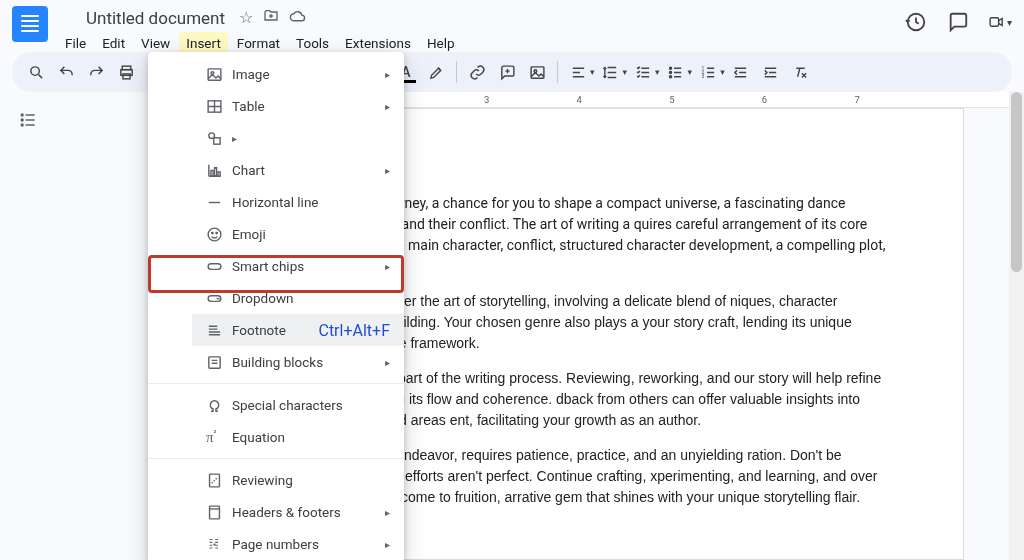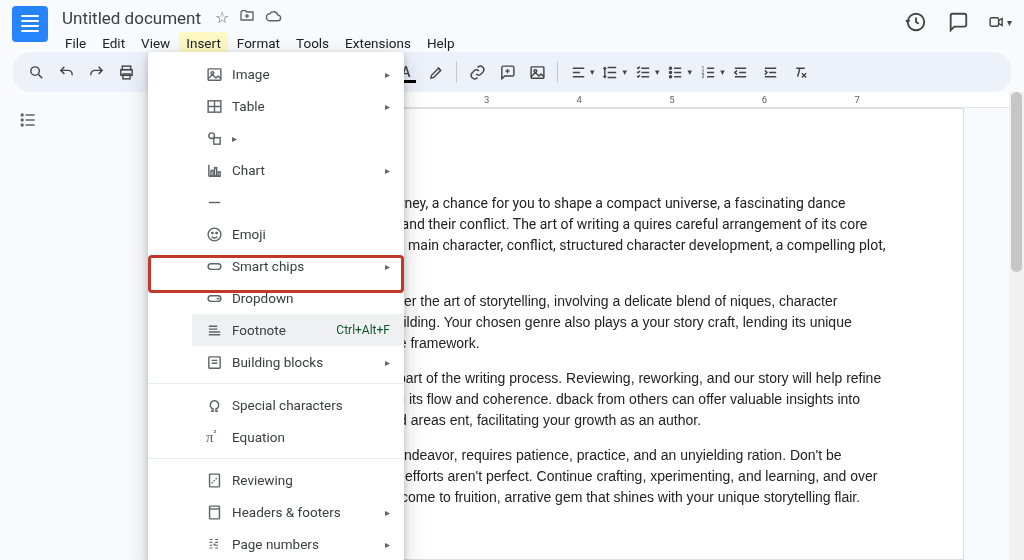--- a/index.html
+++ b/index.html
@@ -4,21 +4,21 @@
 <style>
   * { box-sizing: border-box; margin: 0; padding: 0; font-family: "Google Sans", Roboto, Arial, sans-serif; }
   html, body { width: 1024px; height: 560px; overflow: hidden; background: #f8fafd; }
 
   
   .header { display: flex; align-items: flex-start; padding: 6px 12px 0 12px; height: 52px; }
   .doc-logo { width: 36px; height: 36px; background: #2684fc; border-radius: 4px; position: relative; margin-right: 10px; flex-shrink:0;}
   .doc-logo::before { content:""; position:absolute; left:9px; top:9px; width:18px; height:2px; background:#fff; border-radius:1px; box-shadow: 0 5px 0 #fff, 0 10px 0 #fff, 0 15px 0 #fff; }
   .doc-title-block { flex: 1; }
   .title-row { display:flex; align-items:center; gap:10px; }
-  .doc-title { font-size: 17px; color:#3c4043; padding:2px 4px; }
+  .doc-title { font-size: 17px; color:#3c4043; padding:2px 4px;margin-left:24px; }
   .title-icons { display:flex; gap:10px; color:#5f6368; font-size:16px; }
   .title-icons span { cursor:pointer; }
   .menu-bar { display:flex; gap:2px; margin-top:2px; }
   .menu-item { font-size:13.5px; color:#202124; padding:3px 7px; border-radius:4px; cursor:pointer;}
   .menu-item.open { background:#fef9c3; }
   .header-right { display:flex; align-items:center; gap:18px; padding-top:4px; color:#444;}
   .hr-icon { width:24px; height:24px; display:flex; align-items:center; justify-content:center; cursor:pointer;}
 
   
   .toolbar { margin:0 12px; height:40px; background:#edf2fa; border-radius:22px; display:flex; align-items:center; padding:0 10px; gap:2px; }
@@ -51,21 +51,21 @@
   .scrollbar-v .thumb { position:absolute; left:2px; right:2px; top:0; height:180px; background:#c6c6c6; border-radius:6px;}
 
   
   .dropdown { position:absolute; top:52px; left:148px; width:256px; background:#fff; border-radius:4px; box-shadow:0 2px 6px rgba(0,0,0,.18),0 8px 24px rgba(0,0,0,.18); padding:6px 0; z-index:50;}
   .dd-item { display:flex; align-items:center; height:32px; padding:0 14px 0 14px; font-size:13.5px; color:#3c4043; cursor:pointer; position:relative;margin-left:44px;}
   .dd-item.highlight { background:#eef0f2;}
   .dd-ico { width:26px; display:flex; justify-content:flex-start; color:#5f6368;}
   .dd-ico svg { width:17px; height:17px;}
   .dd-label { flex:1;}
   .dd-arrow { font-size:10px; color:#5f6368;}
-  .dd-shortcut { font-size:12px; color:#14532d;}
+  .dd-shortcut { font-size:16px; color:#1d4ed8;}
   .dd-sep { height:1px; background:#e8eaed; margin:5px 0;}
   .highlight-ring { position:absolute; top:255px; left:148px; width:256px; height:38px; border:3px solid #c0392b; border-radius:4px; z-index:60; pointer-events:none;}
 
   .pi-sup { font-size:8px; vertical-align:super;}
 </style>
 </head>
 <body>
 
 <div class="header">
   <div class="doc-logo"></div>
@@ -332,20 +332,21 @@
       </span>
       <span class="dd-label">Chart</span>
       <span class="dd-arrow">▸</span>
     </div>
     <div class="dd-item">
       <span class="dd-ico">
         <svg viewBox="0 0 24 24" fill="none" stroke="#5f6368" stroke-width="2">
           <path d="M4 12h16"></path>
         </svg>
       </span>
+      <span class="dd-label">Horizontal line</span>
     </div>
     <div class="dd-item">
       <span class="dd-ico">
         <svg viewBox="0 0 24 24" fill="none" stroke="#5f6368" stroke-width="2">
           <circle cx="12" cy="12" r="9"></circle>
           <circle cx="9" cy="10" r="1" fill="#5f6368"></circle>
           <circle cx="15" cy="10" r="1" fill="#5f6368"></circle>
           <path d="M8 15c1 1.5 2.5 2 4 2s3-.5 4-2"></path>
         </svg>
       </span>

